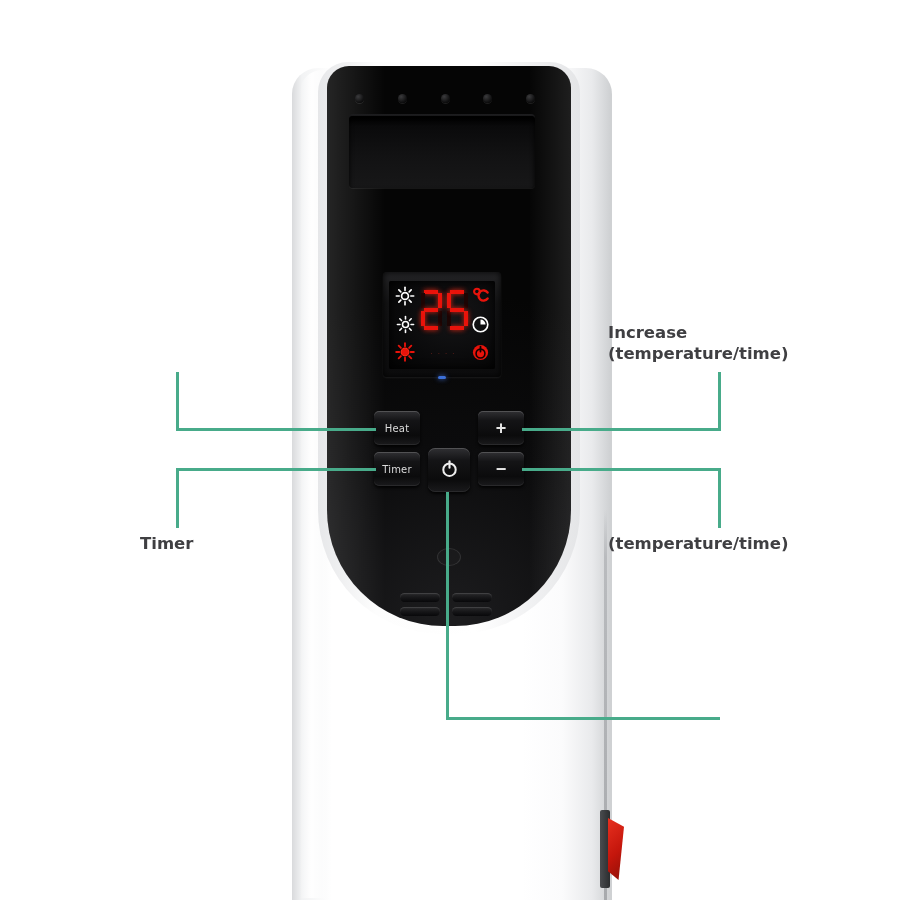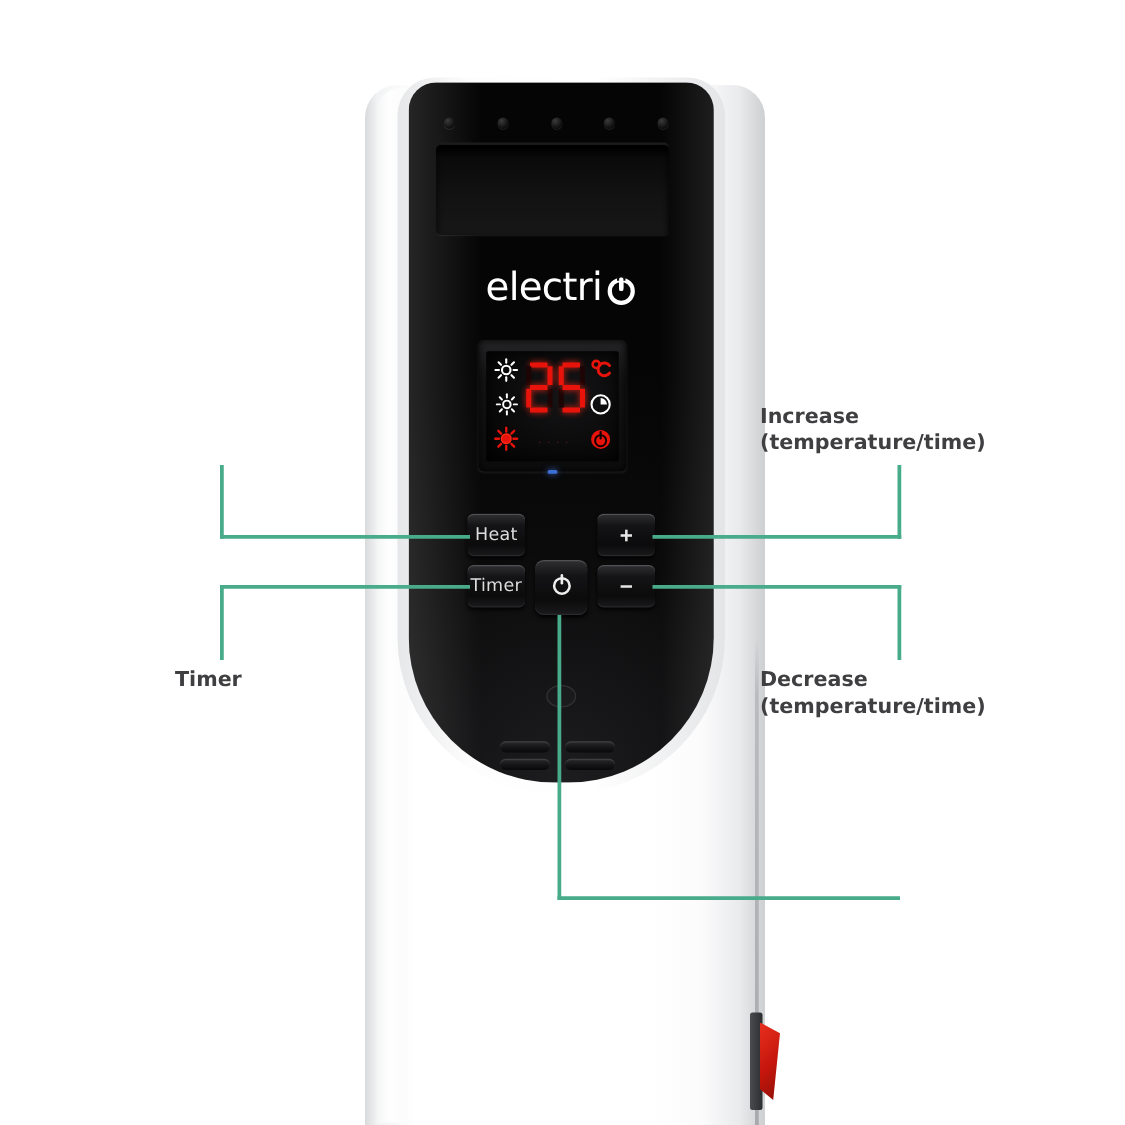--- a/index.html
+++ b/index.html
@@ -277,21 +277,21 @@
     align-items: center;
     justify-content: center;
     color: #e8e8e8;
   }
   .btn-heat   { left: 374px; top: 411px; width: 46px; height: 34px; }
   .btn-timer  { left: 374px; top: 452px; width: 46px; height: 34px; }
   .btn-plus   { left: 478px; top: 411px; width: 46px; height: 34px; }
   .btn-minus  { left: 478px; top: 452px; width: 46px; height: 34px; }
   .btn-power  { left: 428px; top: 448px; width: 42px; height: 44px; border-radius: 7px; }
   .btn-txt {
-    font-size: 14px;
+    font-size: 10px;
     font-family: "DejaVu Sans", sans-serif;
     letter-spacing: 0.2px;
     color: #dcdcdc;
   }
   .btn-sym { font-size: 18px; line-height: 1; color: #e4e4e4; font-weight: 700; }
 
   
   .vent {
     position: absolute;
     height: 9px;
@@ -357,31 +357,20 @@
     <div class="screw"></div>
     <div class="screw"></div>
     <div class="screw"></div>
     <div class="screw"></div>
     <div class="screw"></div>
   </div>
 
   <div class="handle-lip"></div>
   <div class="handle-slot"></div>
 
-  <div class="brand">
-    <span>electri</span>
-    <span class="brand-q">
-      <svg viewBox="0 0 26 26" width="26" height="26" aria-hidden="true">
-        <circle cx="13" cy="14" r="9.2" fill="none" stroke="#ffffff" stroke-width="3.4"></circle>
-        <rect x="11.3" y="2.2" width="3.4" height="11.5" rx="1.2" fill="#ffffff"></rect>
-        <rect x="9.6" y="1.4" width="6.8" height="4.2" fill="#0b0b0c"></rect>
-        <rect x="11.3" y="3.0" width="3.4" height="9.6" rx="1.2" fill="#ffffff"></rect>
-      </svg>
-    </span>
-  </div>
 
   <div class="display-bezel"></div>
   <div class="display-glass"></div>
 
   <div class="disp-icons-left">
     <span>
       <svg width="20" height="20" viewBox="0 0 24 24">
         <circle cx="12" cy="12" r="4.1" fill="none" stroke="#ffffff" stroke-width="2"></circle>
         <g stroke="#ffffff" stroke-width="2" stroke-linecap="round">
           <line x1="12" y1="1.6" x2="12" y2="5"></line>
@@ -523,18 +512,17 @@
   <div class="label left" style="left:140px; top:533px; width:200px;">
     <span>Timer</span>
   </div>
 
   <div class="label ctr" style="left:608px; top:322px; width:224px;">
     <div>Increase</div>
     <div>(temperature/time)</div>
   </div>
 
   <div class="label ctr" style="left:608px; top:533px; width:224px;">
-    <div>Decrease</div>
     <div>(temperature/time)</div>
   </div>
 
 
 </div>
 
 </body></html>

